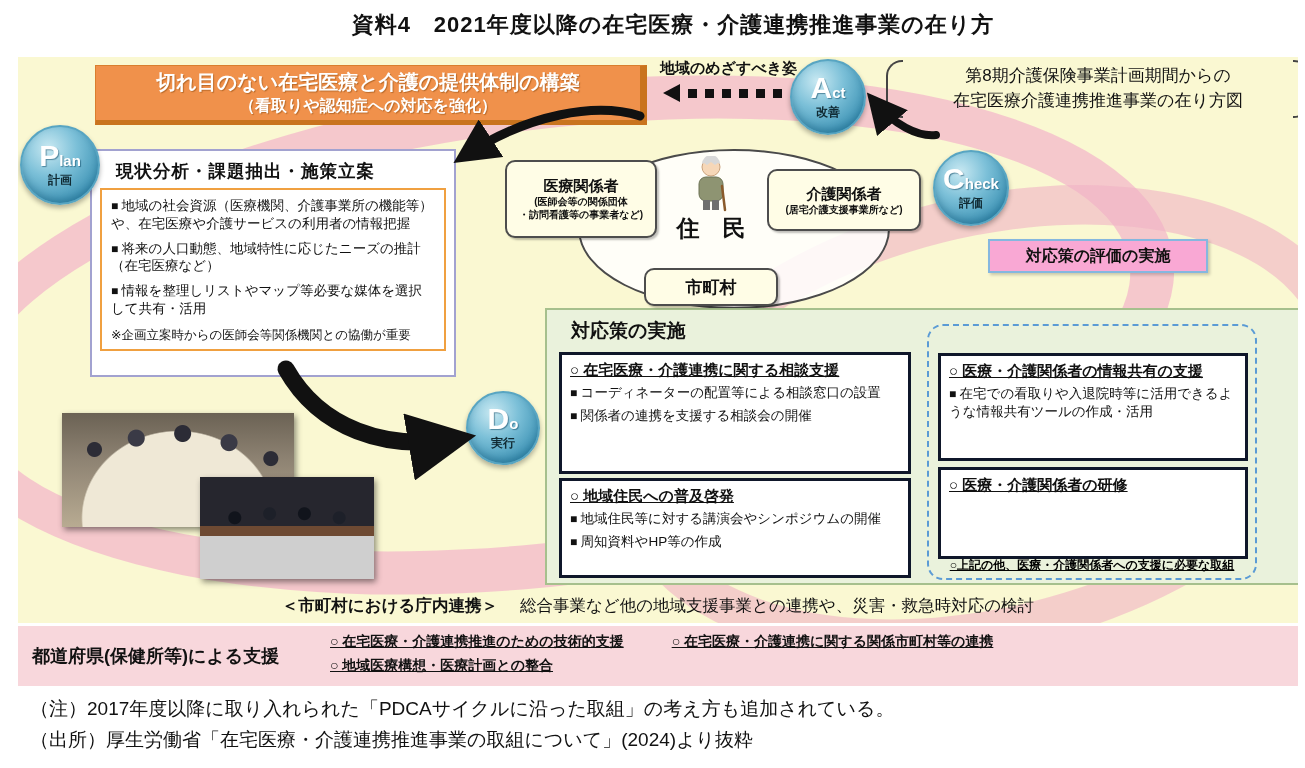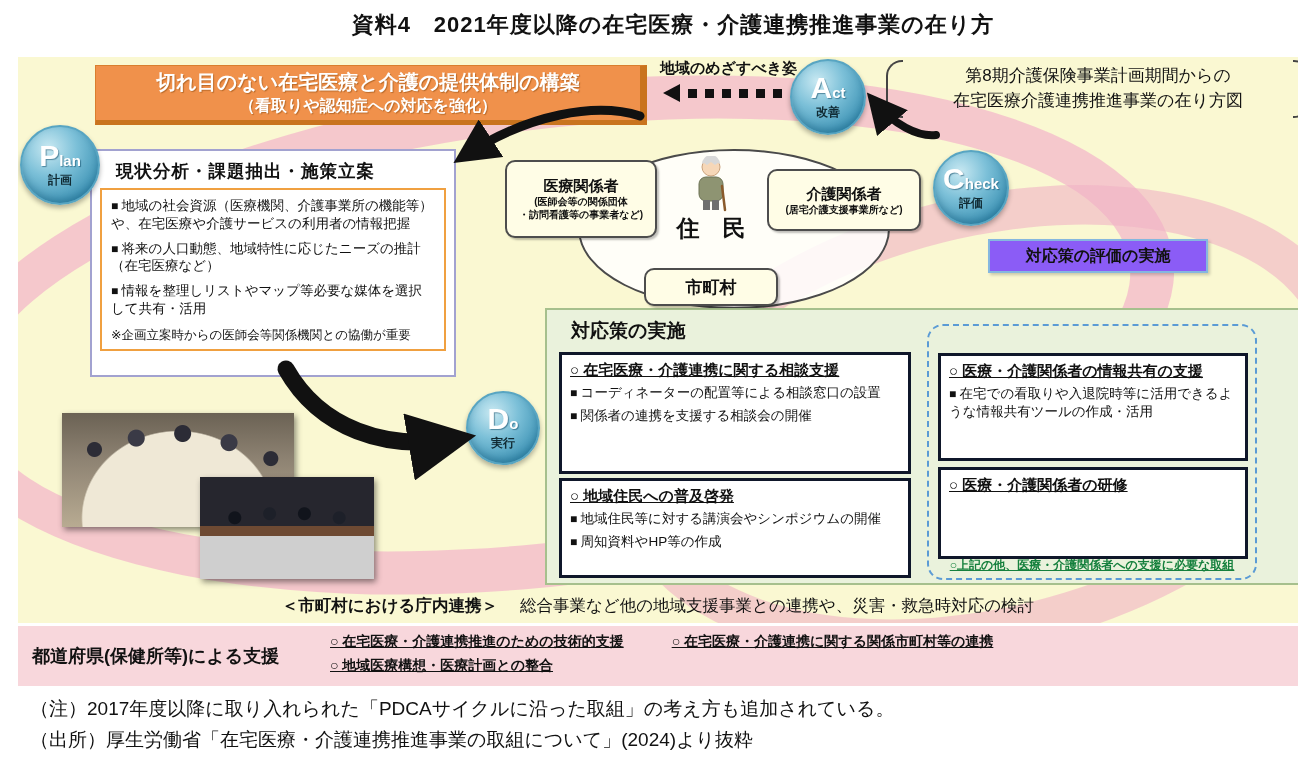--- a/index.html
+++ b/index.html
@@ -82,41 +82,41 @@
   .box-care    { left:749px; top:112px; width:154px; height:62px; }
   .box-muni    { left:626px; top:211px; width:134px; height:38px; font-size:17px; font-weight:bold; }
   .cream-title { font-size:15px; font-weight:bold; line-height:1.2; }
   .cream-sub   { font-size:10px; font-weight:bold; line-height:1.3; }
   .resident-figure { position:absolute; left:672px; top:99px; z-index:5; }
   .resident-label  { position:absolute; left:628px; top:156px; width:130px; text-align:center;
                      font-size:23px; font-weight:bold; z-index:5; }
 
   
   .eval-box { position:absolute; left:970px; top:182px; width:220px; height:34px;
-              background:#8b5cf6; border:2px solid #85b7df; box-shadow:2px 2px 3px rgba(0,0,0,.2);
+              background:#f9a8d4; border:2px solid #85b7df; box-shadow:2px 2px 3px rgba(0,0,0,.2);
               display:flex; justify-content:center; align-items:center;
               font-size:16px; font-weight:bold; z-index:5; }
 
   
   .green-box { position:absolute; left:527px; top:251px; width:801px; height:277px;
                background:#eaf2dc; border:2px solid #a6c08d; z-index:4; }
   .green-header { position:absolute; left:24px; top:8px; font-size:19px; font-weight:bold; }
   .pbox { position:absolute; background:#fff; border:3px solid #0f172a; padding:6px 8px; }
   .pbox-title { font-size:15px; font-weight:bold; text-decoration:underline; margin-bottom:4px; }
   .pbox li { list-style:none; font-size:13.5px; line-height:1.3; margin-bottom:5px; }
   .pb-l1 { left:12px; top:42px;  width:352px; height:122px; }
   .pb-l2 { left:12px; top:168px; width:352px; height:100px; }
   .dashed-box { position:absolute; left:380px; top:14px; width:330px; height:256px;
                 border:2px dashed #5b9bd5; border-radius:16px; }
   .flex-note { position:absolute; top:5px; left:0; width:100%; text-align:center;
                font-size:13.5px; font-weight:bold; color:#e5218f; }
   .pb-r1 { left:9px;  top:27px;  width:310px; height:108px; }
   .pb-r2 { left:9px;  top:141px; width:310px; height:92px; }
   .other-note { position:absolute; bottom:4px; left:0; width:100%; text-align:center;
-                font-size:12px; font-weight:bold; color:#15803d; text-decoration:underline; }
+                font-size:12px; font-weight:bold; color:#000000; text-decoration:underline; }
 
   
   .photo { position:absolute; box-shadow:2px 3px 6px rgba(0,0,0,.45); z-index:4; }
   .photo1 { left:44px; top:356px; width:232px; height:114px;
     background:
       radial-gradient(circle at 14% 32%, #2c2c36 0 7px, transparent 8px),
       radial-gradient(circle at 32% 22%, #3a3a46 0 8px, transparent 9px),
       radial-gradient(circle at 52% 18%, #2c2c36 0 8px, transparent 9px),
       radial-gradient(circle at 72% 26%, #3a3a46 0 8px, transparent 9px),
       radial-gradient(circle at 90% 40%, #2c2c36 0 7px, transparent 8px),

